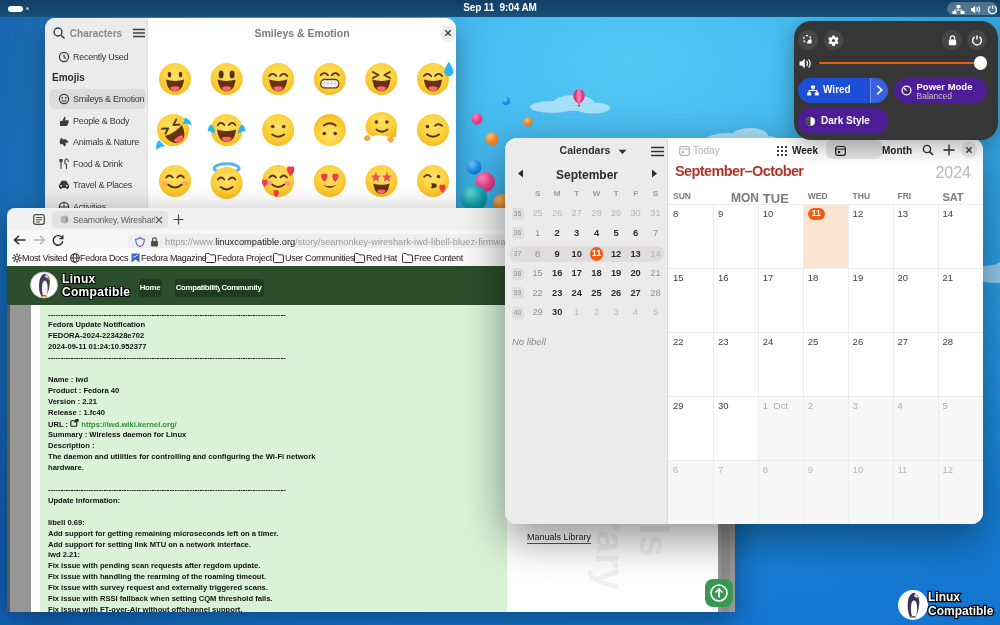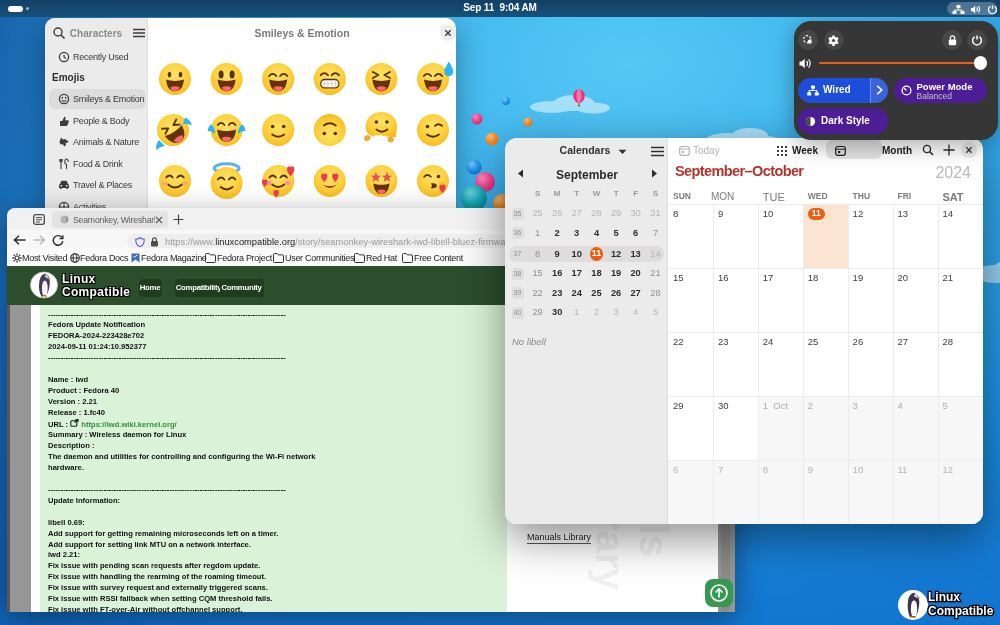--- a/index.html
+++ b/index.html
@@ -595,22 +595,22 @@
         </svg>
       <svg class="abs" style="left:275px;top:6px;" width="12" height="12">
           <path d="M6,0.5 V11.5 M0.5,6 H11.5" stroke="#2c2c2c" stroke-width="1.3"></path>
         </svg>
       <div class="abs" style="left:293px;top:4px;width:16px;height:16px;border-radius:50%;background:#ebebeb;"><svg width="16" height="16">
             <path d="M5.3,5.3 L10.7,10.7 M10.7,5.3 L5.3,10.7" stroke="#3c3c3c" stroke-width="1.4"></path>
           </svg></div>
       <div class="abs" style="left:7px;top:25px;font-size:14.5px;font-weight:bold;color:#b0342c;letter-spacing:-0.6px;">September–October</div>
       <div class="abs" style="left:13px;top:26px;width:290px;text-align:right;font-size:16px;color:#b9b9b9;">2024</div>
       <div class="abs" style="left:5.0px;top:53px;font-size:8.5px;font-weight:bold;color:#7b7b7b;">SUN</div>
-      <div class="abs" style="left:43px;top:53px;font-size:10px;font-weight:normal;color:#7b7b7b;">MON</div>
-      <div class="abs" style="left:94.8px;top:53px;font-size:11px;font-weight:normal;color:#7b7b7b;">TUE</div>
+      <div class="abs" style="left:63px;top:53px;font-size:12px;font-weight:bold;color:#7b7b7b;">MON</div>
+      <div class="abs" style="left:94.8px;top:53px;font-size:13px;font-weight:bold;color:#7b7b7b;">TUE</div>
       <div class="abs" style="left:139.7px;top:53px;font-size:8.5px;font-weight:bold;color:#7b7b7b;">WED</div>
       <div class="abs" style="left:184.6px;top:53px;font-size:8.5px;font-weight:bold;color:#7b7b7b;">THU</div>
       <div class="abs" style="left:229.5px;top:53px;font-size:8.5px;font-weight:bold;color:#7b7b7b;">FRI</div>
       <div class="abs" style="left:274.4px;top:53px;font-size:11px;font-weight:bold;color:#7b7b7b;">SAT</div>
       <div class="abs" style="left:135.2px;top:66px;width:44.93px;height:64px;background:#fce4d2;"></div>
       <div class="abs" style="left:90.3px;top:258px;width:224.7px;height:64px;background:#f7f7f8;"></div>
       <div class="abs" style="left:0;top:322px;width:315px;height:64px;background:#f7f7f8;"></div>
       <div class="abs" style="left:45.4px;top:66px;width:1px;height:320px;background:#ececec;"></div>
       <div class="abs" style="left:90.3px;top:66px;width:1px;height:320px;background:#ececec;"></div>
       <div class="abs" style="left:135.2px;top:66px;width:1px;height:320px;background:#ececec;"></div>

